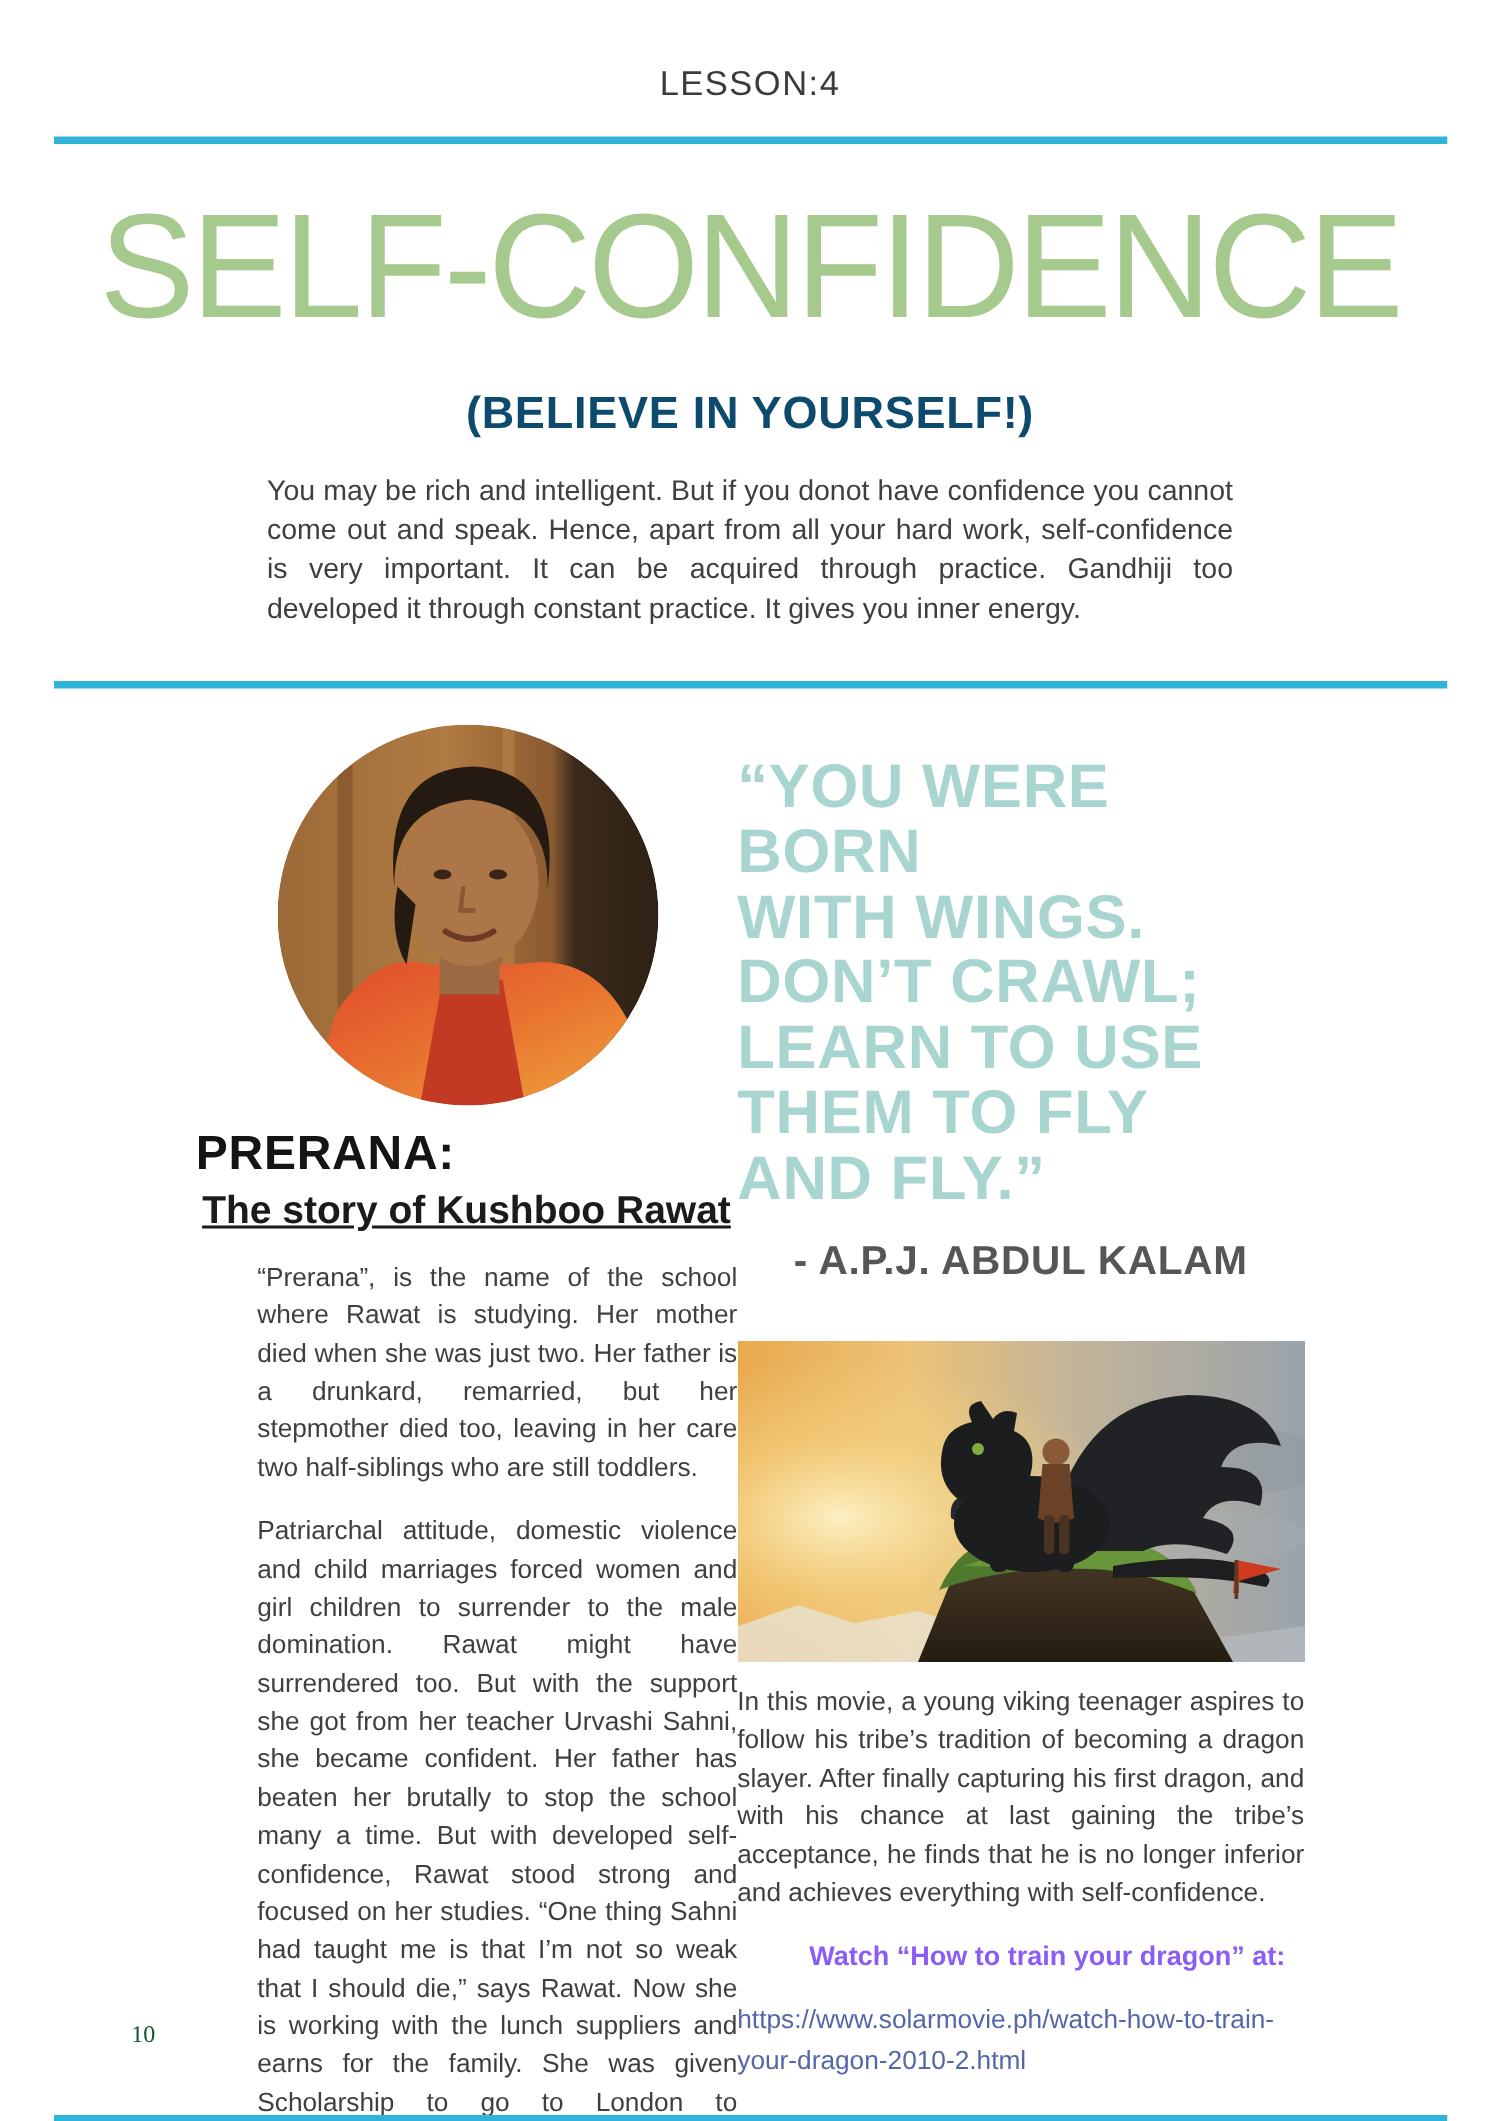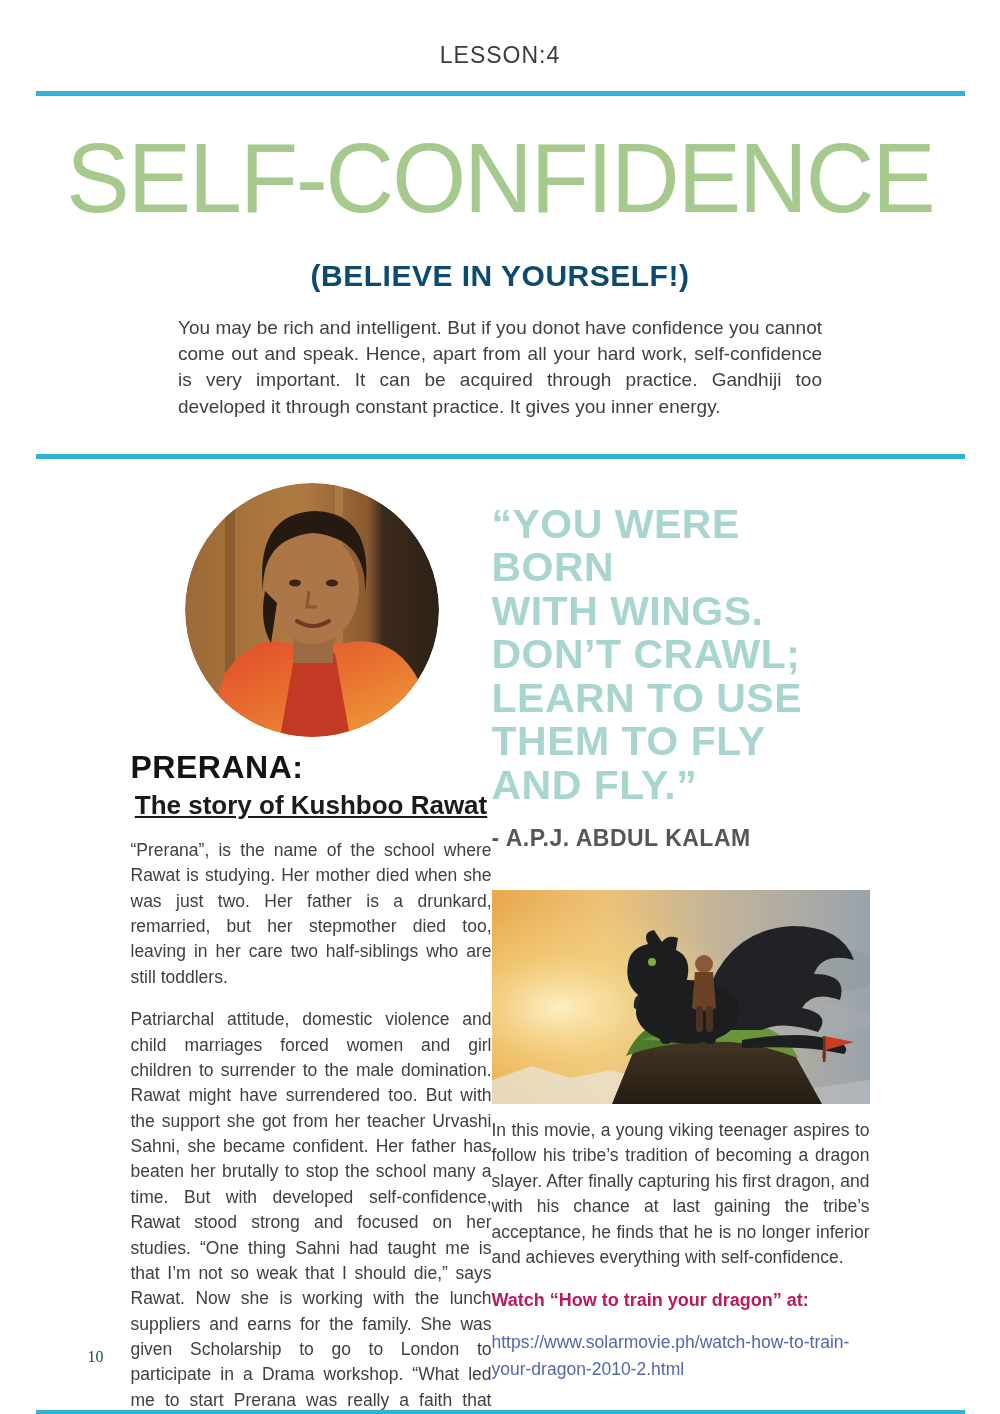--- a/index.html
+++ b/index.html
@@ -87,38 +87,40 @@
     font-weight: 600;
     color: #1d1a1a;
     text-decoration: underline;
   }
   .body-par {
     margin-top: 17px;
     font-size: 17.5px;
     line-height: 1.45;
     text-align: justify;
     color: #3f3f41;
+    margin-left: 41px;
   }
 
   
   .quote {
     margin-top: 20px;
     font-size: 41px;
     font-weight: 700;
     line-height: 1.06;
     color: #a8d5cf;
     letter-spacing: 0.5px;
     white-space: pre-line;
   }
   .attribution {
     margin-top: 18px;
-    font-size: 23px;
+    font-size: 27px;
     font-weight: 700;
     color: #555658;
     letter-spacing: 0.5px;
+    text-align: center;
   }
   .movie-figure {
     margin-top: 38px;
     width: 378px;
     height: 214px;
     display: block;
   }
   .movie-heading {
     margin-top: 38px;
     font-size: 31px;
@@ -129,21 +131,22 @@
     margin-top: 14px;
     font-size: 17.5px;
     line-height: 1.45;
     text-align: justify;
     color: #3f3f41;
   }
   .watch-label {
     margin-top: 20px;
     font-size: 18px;
     font-weight: 600;
-    color: #be185d;
+    color: #8b5cf6;
+    margin-left: 48px;
   }
   .movie-link {
     display: block;
     margin-top: 18px;
     font-size: 17.5px;
     line-height: 1.5;
     color: #5566a8;
     text-decoration: none;
     word-break: break-word;
   }

